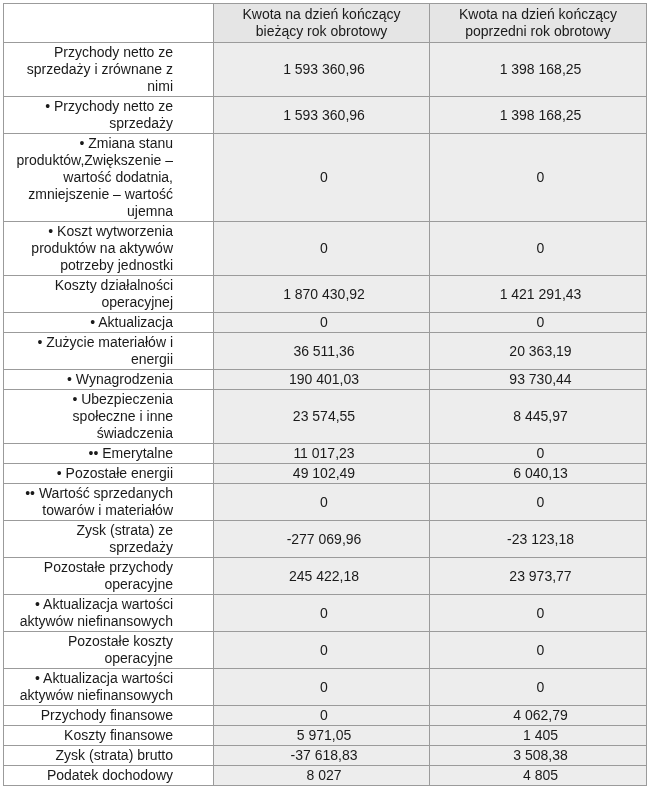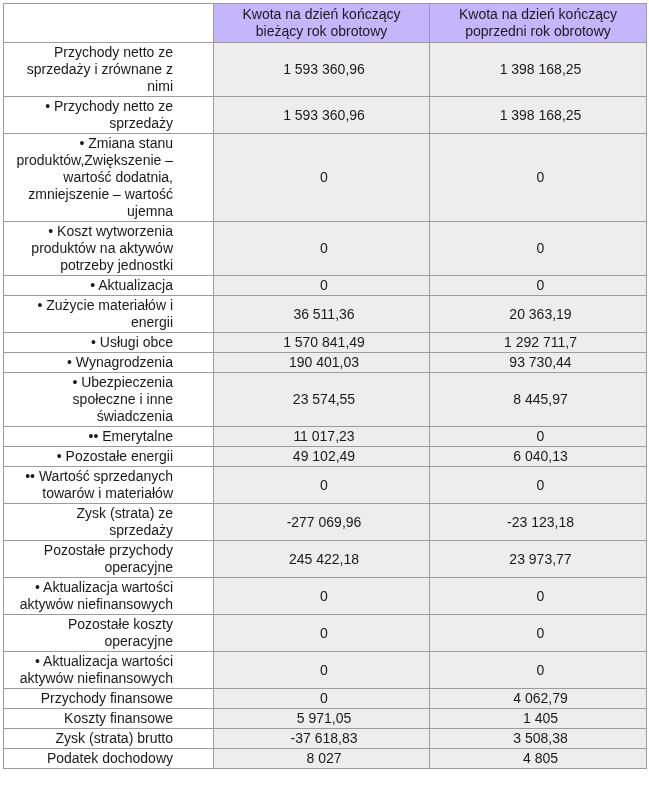--- a/index.html
+++ b/index.html
@@ -24,21 +24,21 @@
   col.c-cur   { width: 216px; }
   col.c-prev  { width: 217px; }
   th, td {
     border: 1px solid #9b9b9b;
     line-height: 17px;
     vertical-align: middle;
     font-weight: normal;
     overflow: hidden;
   }
   th.col-header {
-    background: #c4b5fd;
+    background: #e5e5e5;
     padding: 2px 10px;
   }
   th.corner {
     background: #ffffff;
     padding: 2px 6px;
   }
   td.label-cell {
     background: #ffffff;
     text-align: right;
     padding: 1px 40px 1px 6px;
@@ -81,33 +81,33 @@
         <td class="label-cell">• Zmiana stanu produktów,Zwiększenie – wartość dodatnia, zmniejszenie – wartość ujemna</td>
         <td class="value-cell">0</td>
         <td class="value-cell">0</td>
       </tr>
       <tr>
         <td class="label-cell">• Koszt wytworzenia produktów na aktywów potrzeby jednostki</td>
         <td class="value-cell">0</td>
         <td class="value-cell">0</td>
       </tr>
       <tr>
+        <td class="label-cell">Koszty działalności operacyjnej</td>
+        <td class="value-cell">1 870 430,92</td>
+        <td class="value-cell">1 421 291,43</td>
+      </tr>
+      <tr>
         <td class="label-cell">• Aktualizacja</td>
         <td class="value-cell">0</td>
         <td class="value-cell">0</td>
       </tr>
       <tr>
         <td class="label-cell">• Zużycie materiałów i energii</td>
         <td class="value-cell">36 511,36</td>
         <td class="value-cell">20 363,19</td>
-      </tr>
-      <tr>
-        <td class="label-cell">• Usługi obce</td>
-        <td class="value-cell">1 570 841,49</td>
-        <td class="value-cell">1 292 711,7</td>
       </tr>
       <tr>
         <td class="label-cell">• Wynagrodzenia</td>
         <td class="value-cell">190 401,03</td>
         <td class="value-cell">93 730,44</td>
       </tr>
       <tr>
         <td class="label-cell">• Ubezpieczenia społeczne i inne świadczenia</td>
         <td class="value-cell">23 574,55</td>
         <td class="value-cell">8 445,97</td>

